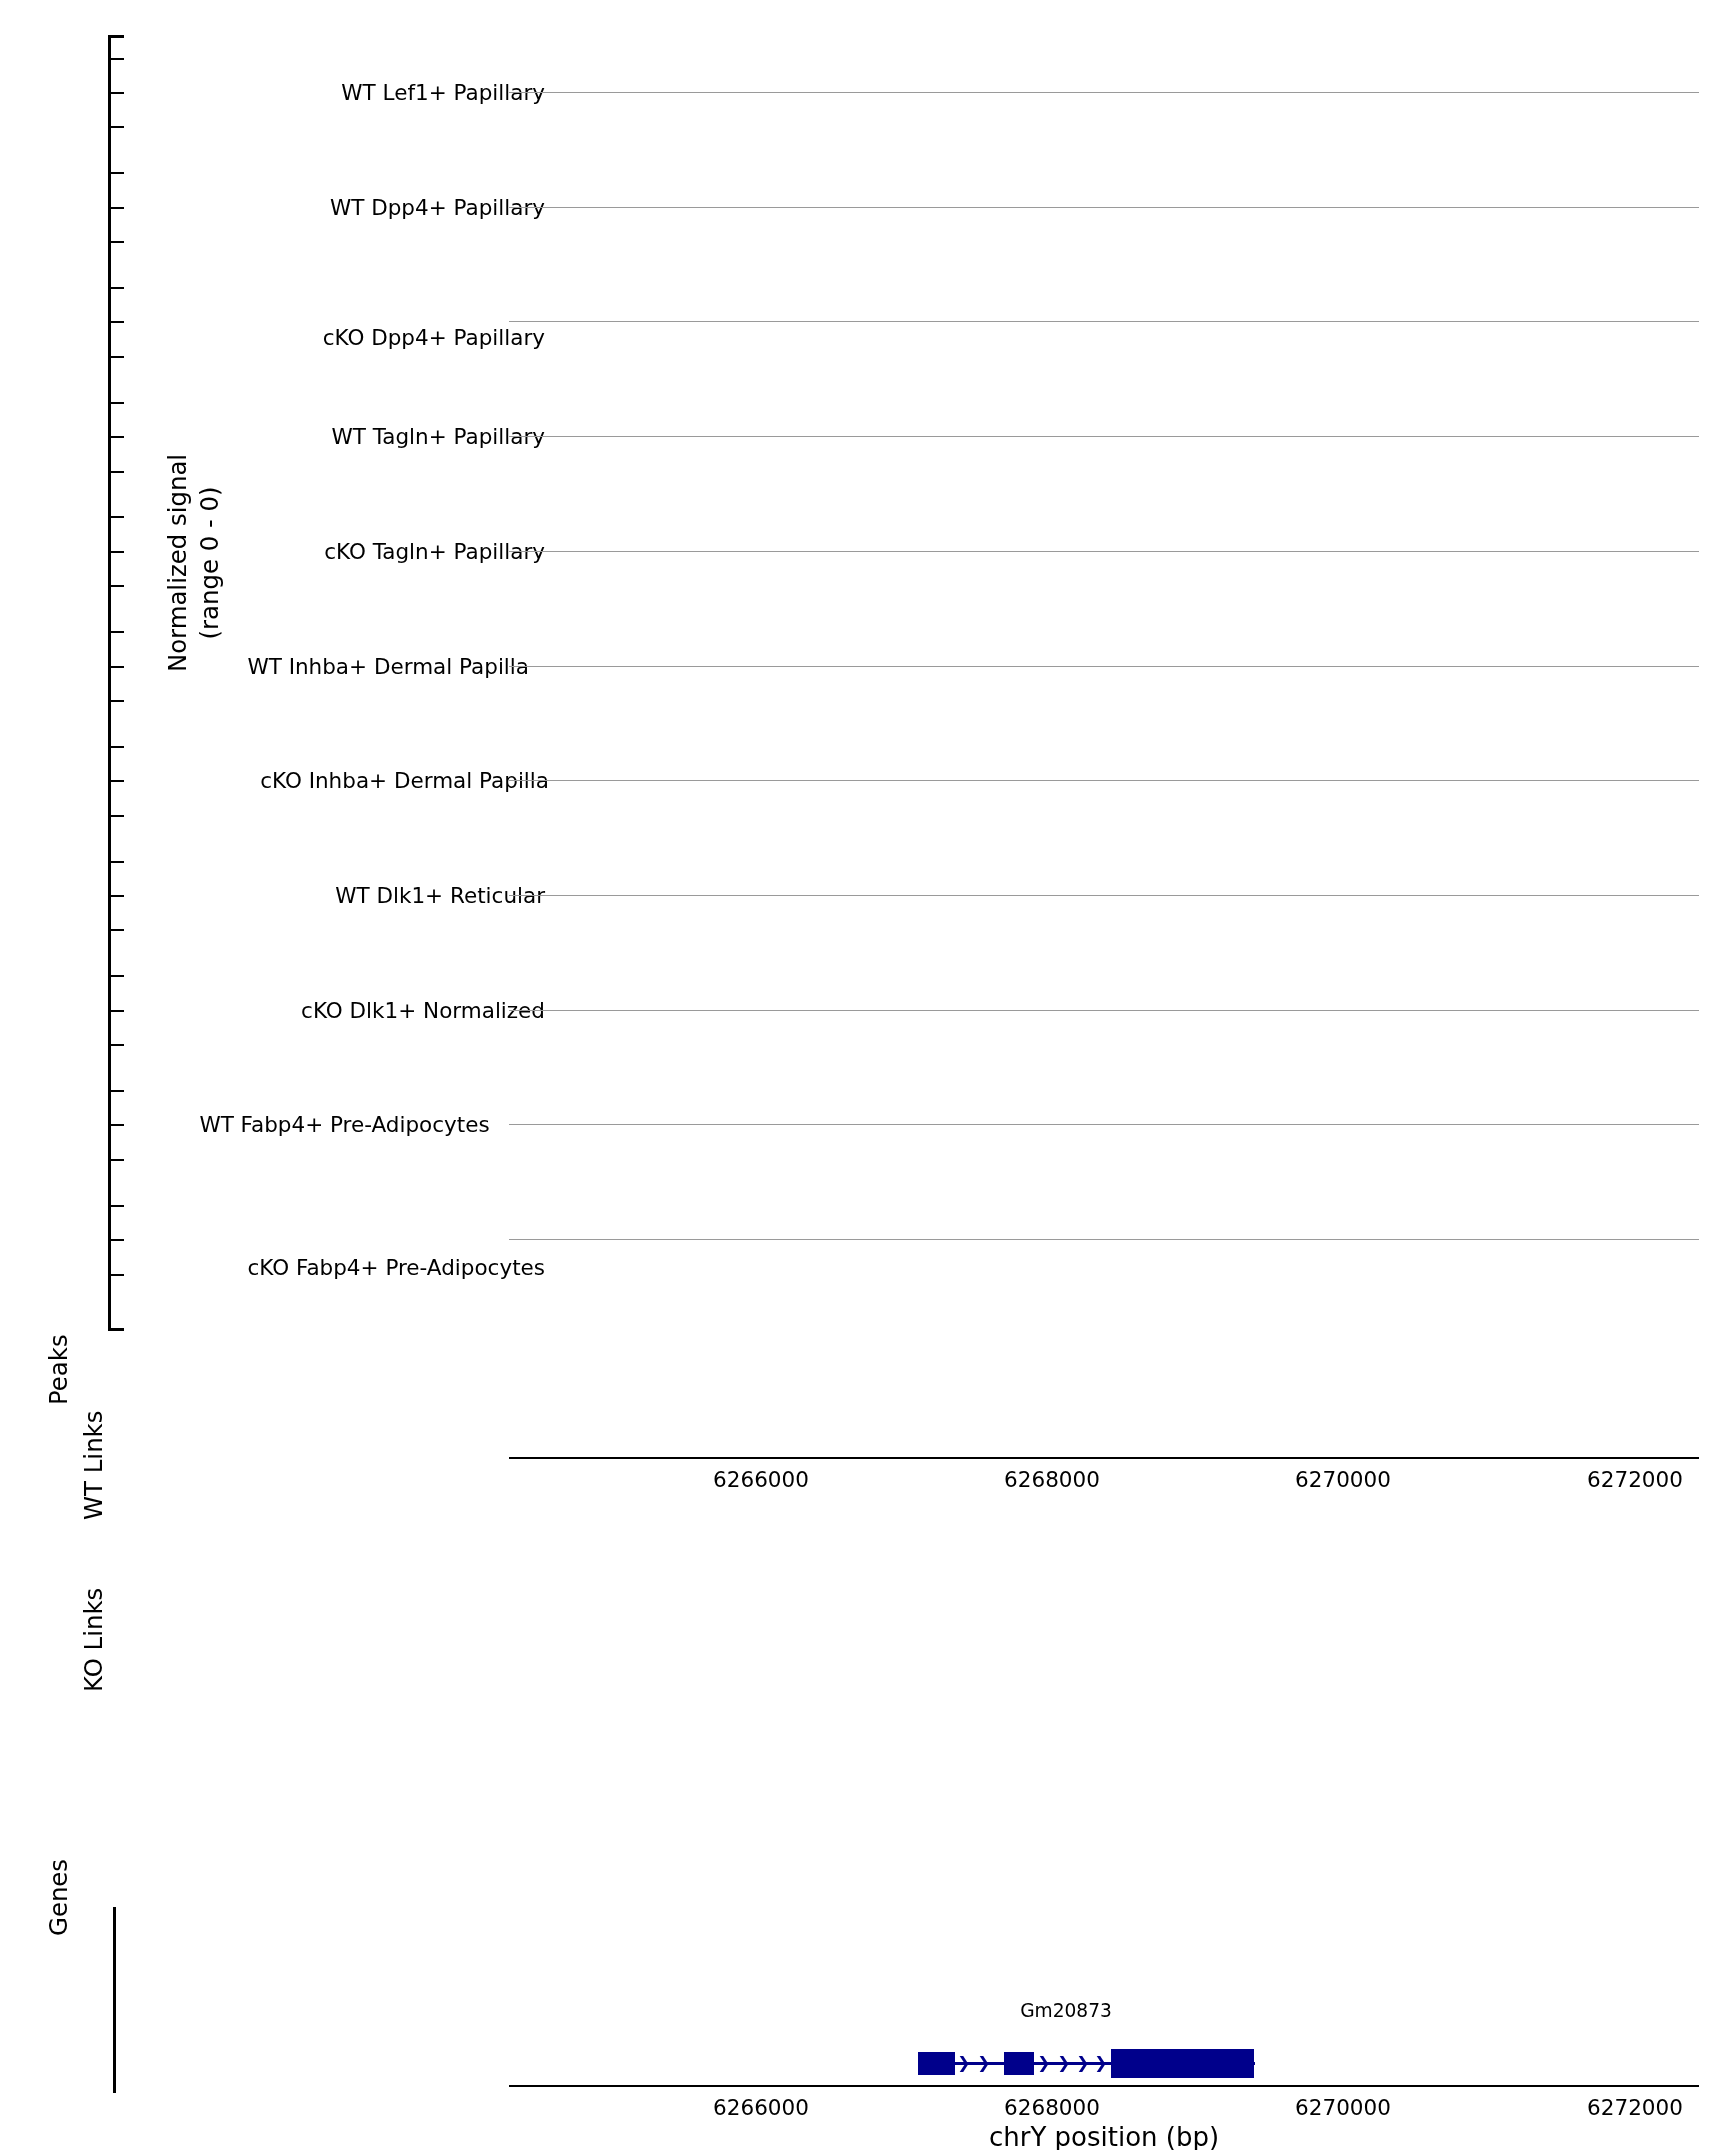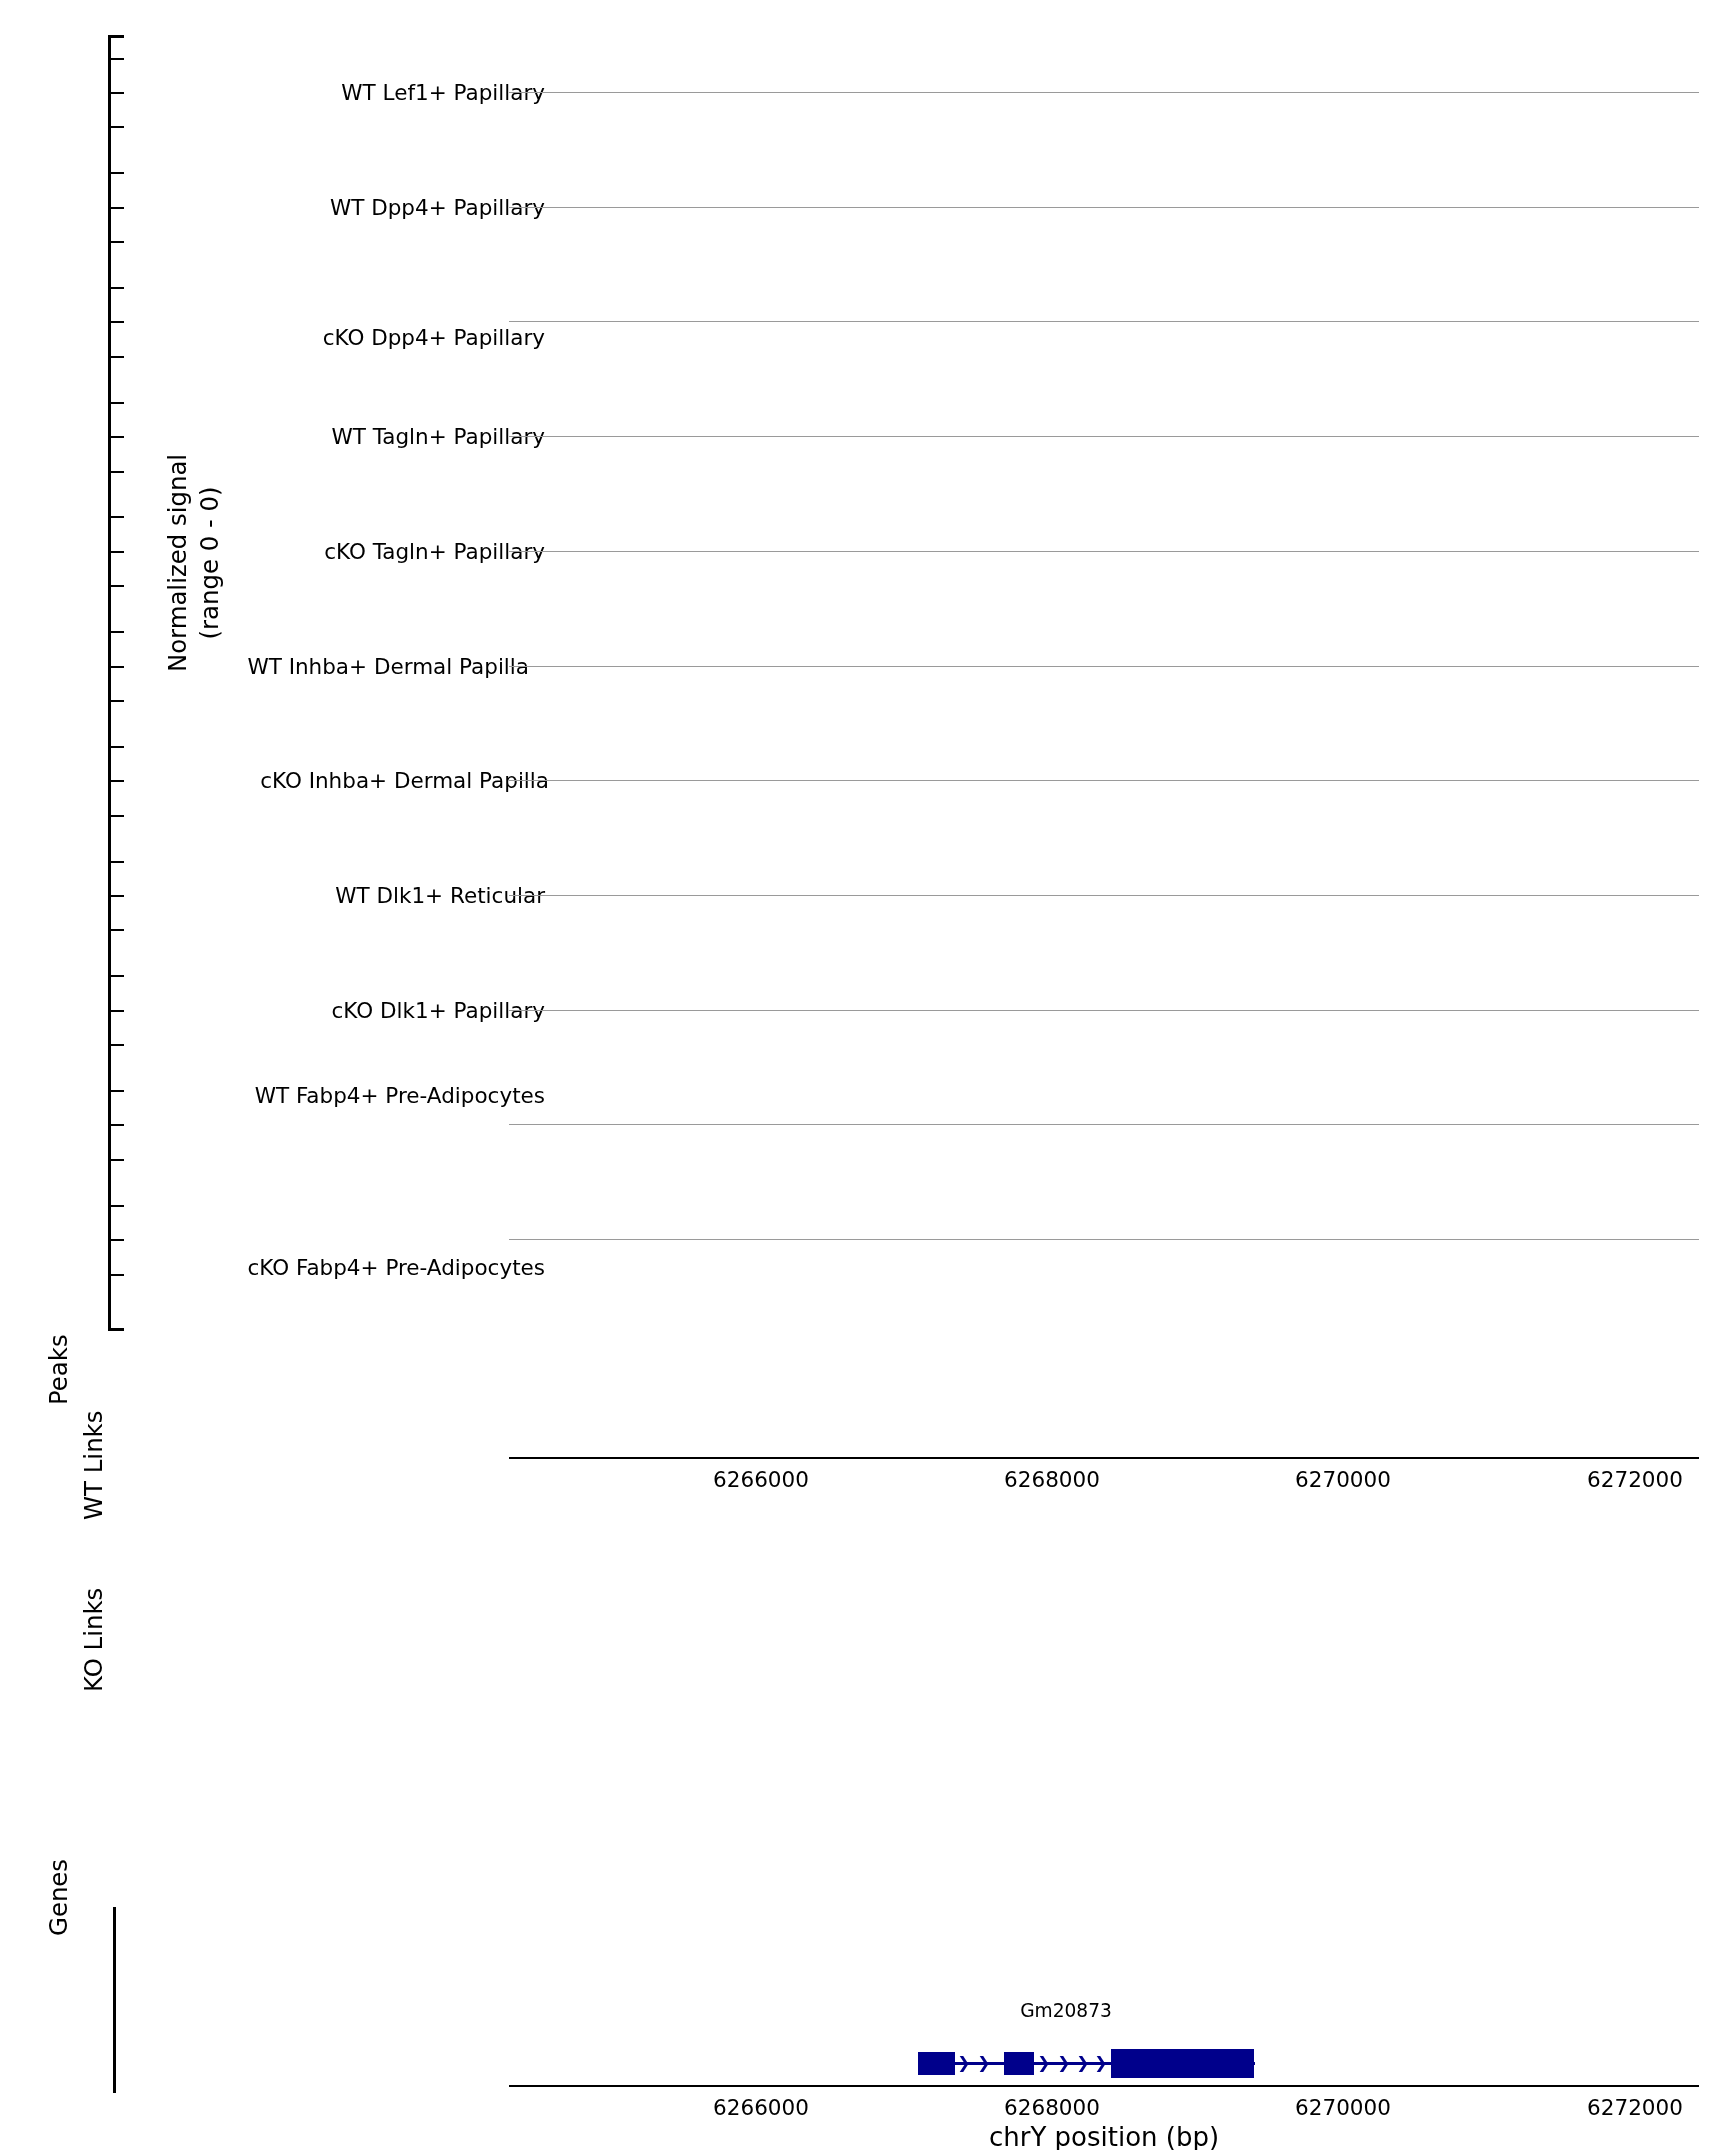--- a/index.html
+++ b/index.html
@@ -171,22 +171,22 @@
   <div class="tick-minor" style="top:1245px;"></div>
 
   <div class="track-label" style="top:63px;   width:401px; left:36px;">WT Lef1+ Papillary</div>
   <div class="track-label" style="top:178px;  width:401px; left:36px;">WT Dpp4+ Papillary</div>
   <div class="track-label" style="top:308px;  width:401px; left:36px;">cKO Dpp4+ Papillary</div>
   <div class="track-label" style="top:407px;  width:401px; left:36px;">WT Tagln+ Papillary</div>
   <div class="track-label" style="top:522px;  width:401px; left:36px;">cKO Tagln+ Papillary</div>
   <div class="track-label" style="top:637px;  width:401px; left:20px;">WT Inhba+ Dermal Papilla</div>
   <div class="track-label" style="top:751px; width:401px; left:40px;">cKO Inhba+ Dermal Papilla</div>
   <div class="track-label" style="top:866px; width:401px; left:36px;">WT Dlk1+ Reticular</div>
-  <div class="track-label" style="top:981px; width:401px; left:36px;">cKO Dlk1+ Papillary</div>
-  <div class="track-label" style="top:1066px; width:401px; left:36px;">WT Fabp4+ Pre-Adipocytes</div>
+  <div class="track-label" style="top:981px; width:401px; left:36px;">cKO Dlk1+ Normalized</div>
+  <div class="track-label" style="top:1095px; width:401px; left:36px;text-align:center;">WT Fabp4+ Pre-Adipocytes</div>
   <div class="track-label" style="top:1210px; width:401px; left:36px;margin-top:28px;">cKO Fabp4+ Pre-Adipocytes</div>
 
   <div class="track-baseline" style="left:401px; width:1190px; top:63px;"></div>
   <div class="track-baseline" style="left:401px; width:1190px; top:178px;"></div>
   <div class="track-baseline" style="left:401px; width:1190px; top:292px;"></div>
   <div class="track-baseline" style="left:401px; width:1190px; top:407px;"></div>
   <div class="track-baseline" style="left:401px; width:1190px; top:522px;"></div>
   <div class="track-baseline" style="left:401px; width:1190px; top:637px;"></div>
   <div class="track-baseline" style="left:401px; width:1190px; top:751px;"></div>
   <div class="track-baseline" style="left:401px; width:1190px; top:866px;"></div>

